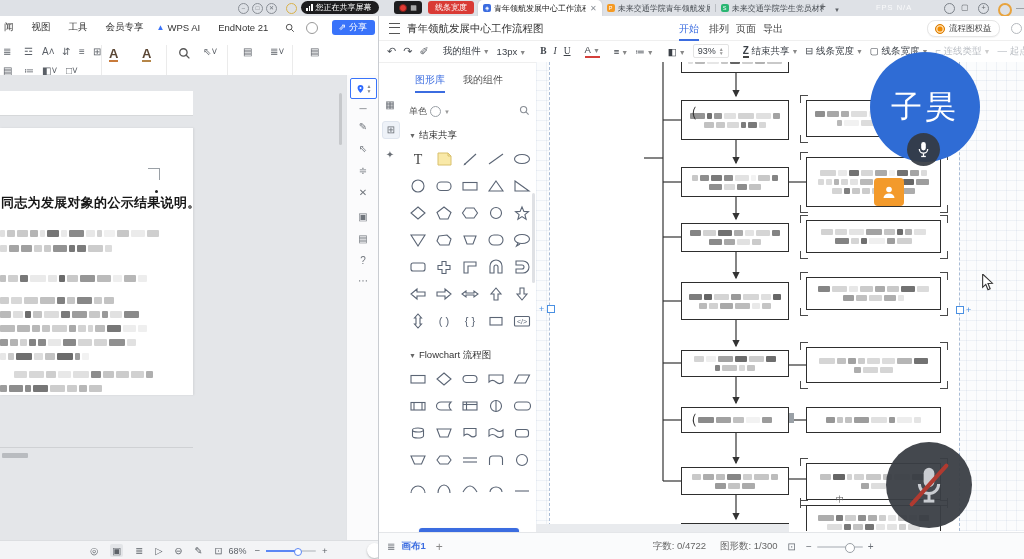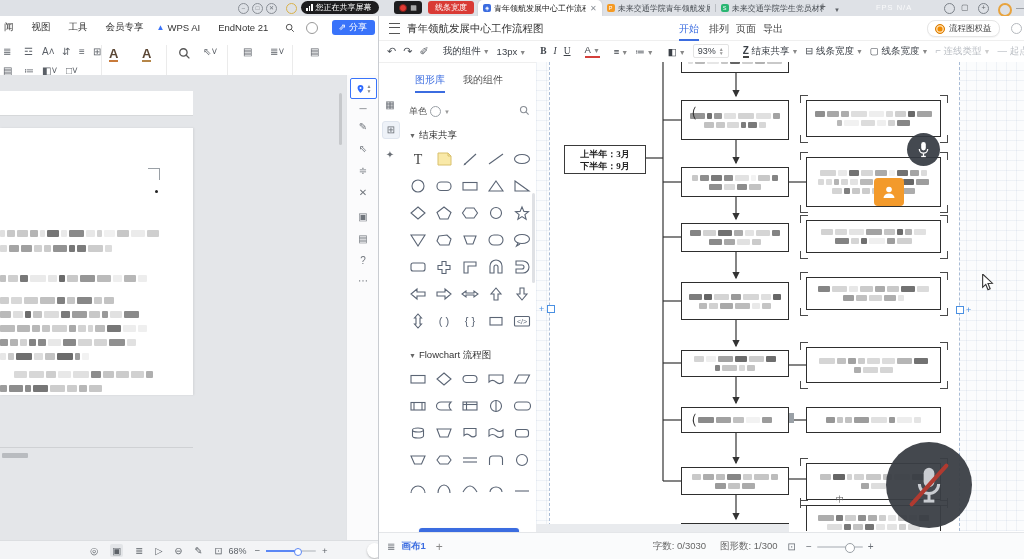--- a/index.html
+++ b/index.html
@@ -243,20 +243,21 @@
       <span class="rsep" style="left:292px"></span>
       <span class="rgly" style="left:310px;top:7px">▤</span>
       <span class="rlbl" style="left:298px;top:36px">智能公文</span>
     </div>
 
     <div class="docarea abs">
       <div class="abs pagetop"></div>
       <div class="abs page">
         <div class="abs cropmark" style="left:148px;top:40px"></div>
         <div class="abs" style="left:155px;top:62px;width:3px;height:3px;background:#222;border-radius:50%"></div>
+        <div class="abs doctitle">同志为发展对象的公示结果说明。</div>
         <div id="docmosaic">
             <div class="mrow" style="position: absolute; left: 0px; top: 102px; justify-content: flex-start;">
               <span style="width: 5.00173px; height: 7px; background: rgb(177, 177, 177); opacity: 0.4;"></span>
               <span style="width: 7.65407px; height: 7px; background: rgb(200, 200, 200);"></span>
               <span style="width: 11.6531px; height: 7px; background: rgb(202, 202, 202);"></span>
               <span style="width: 7.25046px; height: 7px; background: rgb(181, 181, 181);"></span>
               <span style="width: 5.83169px; height: 7px; background: rgb(186, 186, 186); opacity: 0.4;"></span>
               <span style="width: 11.4019px; height: 7px; background: rgb(117, 117, 117);"></span>
               <span style="width: 5.9183px; height: 7px; background: rgb(199, 199, 199); opacity: 0.4;"></span>
               <span style="width: 15.8059px; height: 7px; background: rgb(138, 138, 138);"></span>
@@ -832,24 +833,20 @@
           <path d="M200 258 V284" stroke="#333" stroke-width="1.2" fill="none" marker-end="url(#ah)"></path>
           <path d="M200 315 V341" stroke="#333" stroke-width="1.2" fill="none" marker-end="url(#ah)"></path>
           <path d="M200 371 V401" stroke="#333" stroke-width="1.2" fill="none" marker-end="url(#ah)"></path>
           <path d="M200 433 V457" stroke="#333" stroke-width="1.2" fill="none" marker-end="url(#ah)"></path>
           <path d="M253 120 H270" stroke="#333" stroke-width="1.2" fill="none"></path>
           <path d="M253 303 H270" stroke="#333" stroke-width="1.2" fill="none"></path>
           <path d="M258 358 H270" stroke="#333" stroke-width="1.2" fill="none"></path>
           <path d="M253 417 H270" stroke="#333" stroke-width="1.2" fill="none"></path>
           <rect x="248" y="351" width="10" height="10" fill="#9aa0a6"></rect>
         </svg>
-      <div class="notebox" style="left:28px;top:83px;width:80px;height:27px">
-        <span>上半年：3月</span>
-          <span>下半年：9月</span>
-      </div>
       <div id="nodes">
           <div class="node" style="left: 145px; top: -14px; width: 108px; height: 25px;">
             <div class="mrow">
               <span style="width: 5.01038px; height: 6px; background: rgb(174, 174, 174); opacity: 0.4;"></span>
               <span style="width: 9.92441px; height: 6px; background: rgb(185, 185, 185);"></span>
               <span style="width: 11.9188px; height: 6px; background: rgb(193, 193, 193); opacity: 0.4;"></span>
               <span style="width: 7.50275px; height: 6px; background: rgb(198, 198, 198);"></span>
               <span style="width: 9.99012px; height: 6px; background: rgb(100, 100, 100);"></span>
               <span style="width: 10.4112px; height: 6px; background: rgb(206, 206, 206);"></span>
               <span style="width: 10.5098px; height: 6px; background: rgb(177, 177, 177);"></span>
@@ -1169,31 +1166,32 @@
       <span class="hndl" style="left:420px;top:244px"></span>
       <span class="hplus" style="left:430px;top:245px">+</span>
       <span class="frag" style="left:300px;top:432px">中</span>
     </div>
     <div class="abs hstrip"></div>
 
     <div class="abs dia-footer">
       <span class="fico" style="margin-left:8px">≣</span>
       <span class="cvtab">画布1</span>
       <span style="color:#888;font-size:12px">+</span>
-      <span class="fstat" style="margin-left:210px">字数: 0/3030</span>
+      <span class="fstat" style="margin-left:210px">字数: 0/4722</span>
       <span class="fstat">图形数: 1/300</span>
       <span class="fico">⊡</span>
       <span class="fico">−</span>
       <span class="ftrack">
           <span class="fknob"></span>
         </span>
       <span class="fico" style="margin-left:0">+</span>
     </div>
   </div>
 
+  <div class="abs bigavatar">子昊</div>
   <div class="abs miccirc">
     <svg width="13" height="17" viewBox="0 0 14 18">
       <rect x="4.5" y="1" width="5" height="9" rx="2.5" fill="#fff"></rect>
       <path d="M2.5 8.5a4.5 4.5 0 0 0 9 0" fill="none" stroke="#fff" stroke-width="1.4"></path>
       <line x1="7" y1="13" x2="7" y2="16" stroke="#fff" stroke-width="1.4"></line>
       <line x1="4.5" y1="16.5" x2="9.5" y2="16.5" stroke="#fff" stroke-width="1.4"></line>
     </svg>
   </div>
   <div class="abs ptag-org">
     <svg width="16" height="16" viewBox="0 0 16 16">

